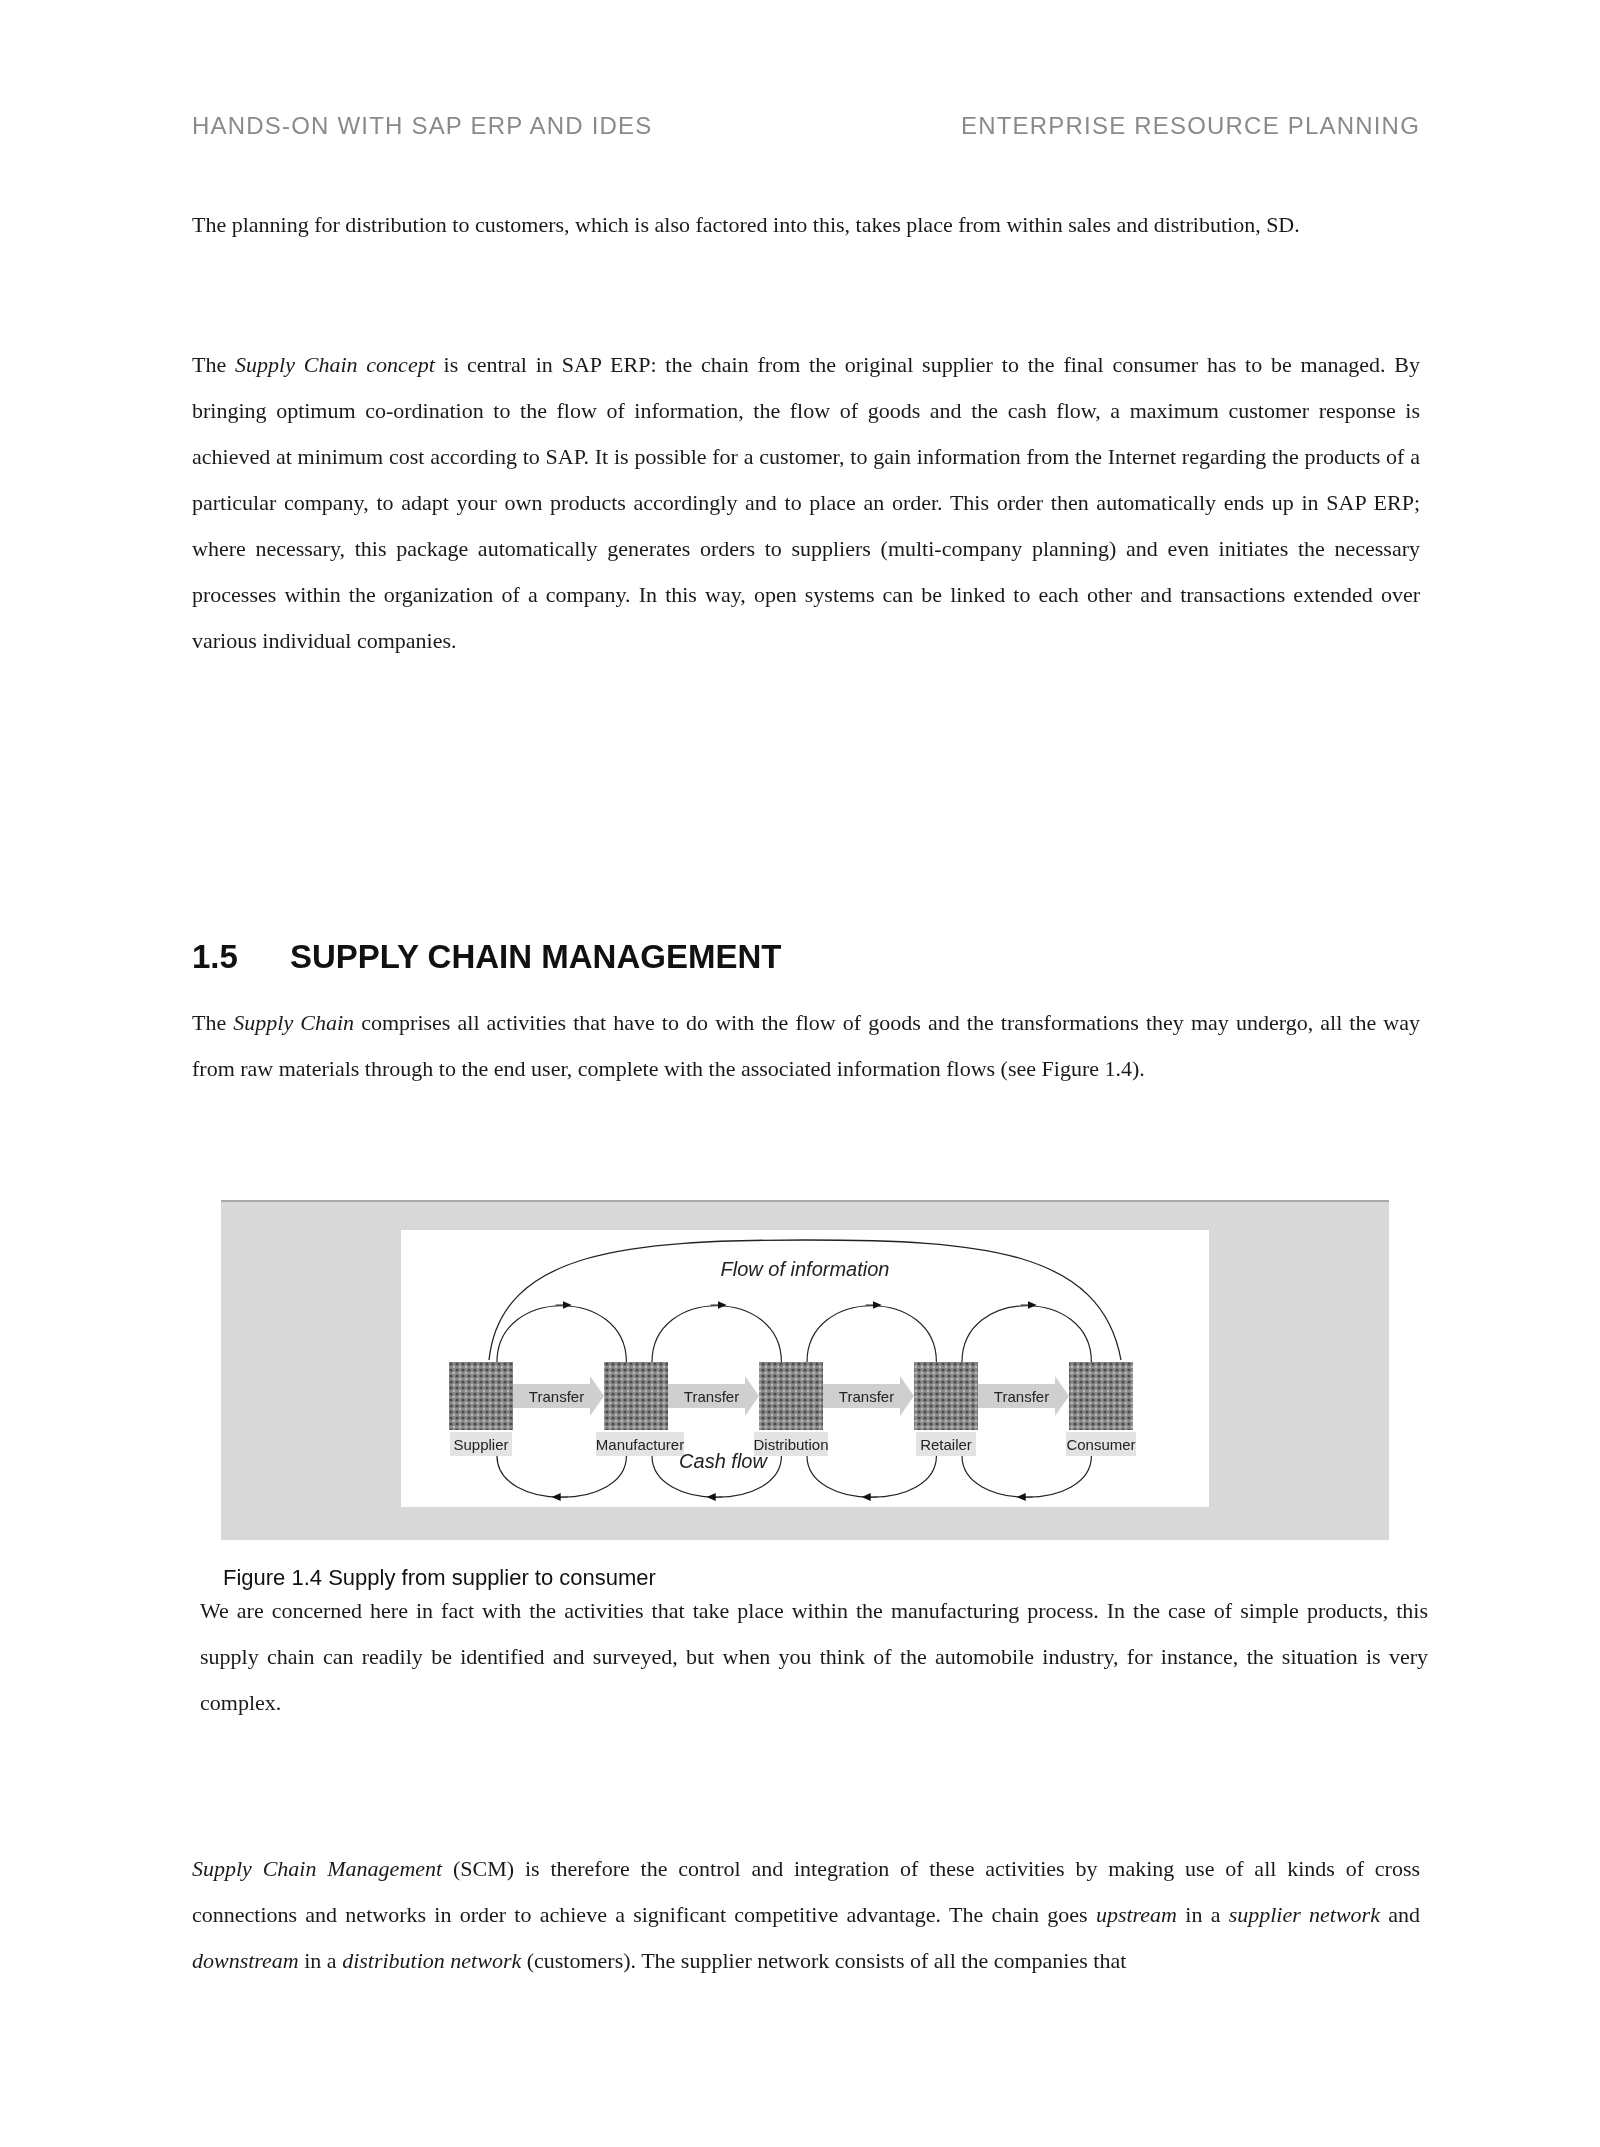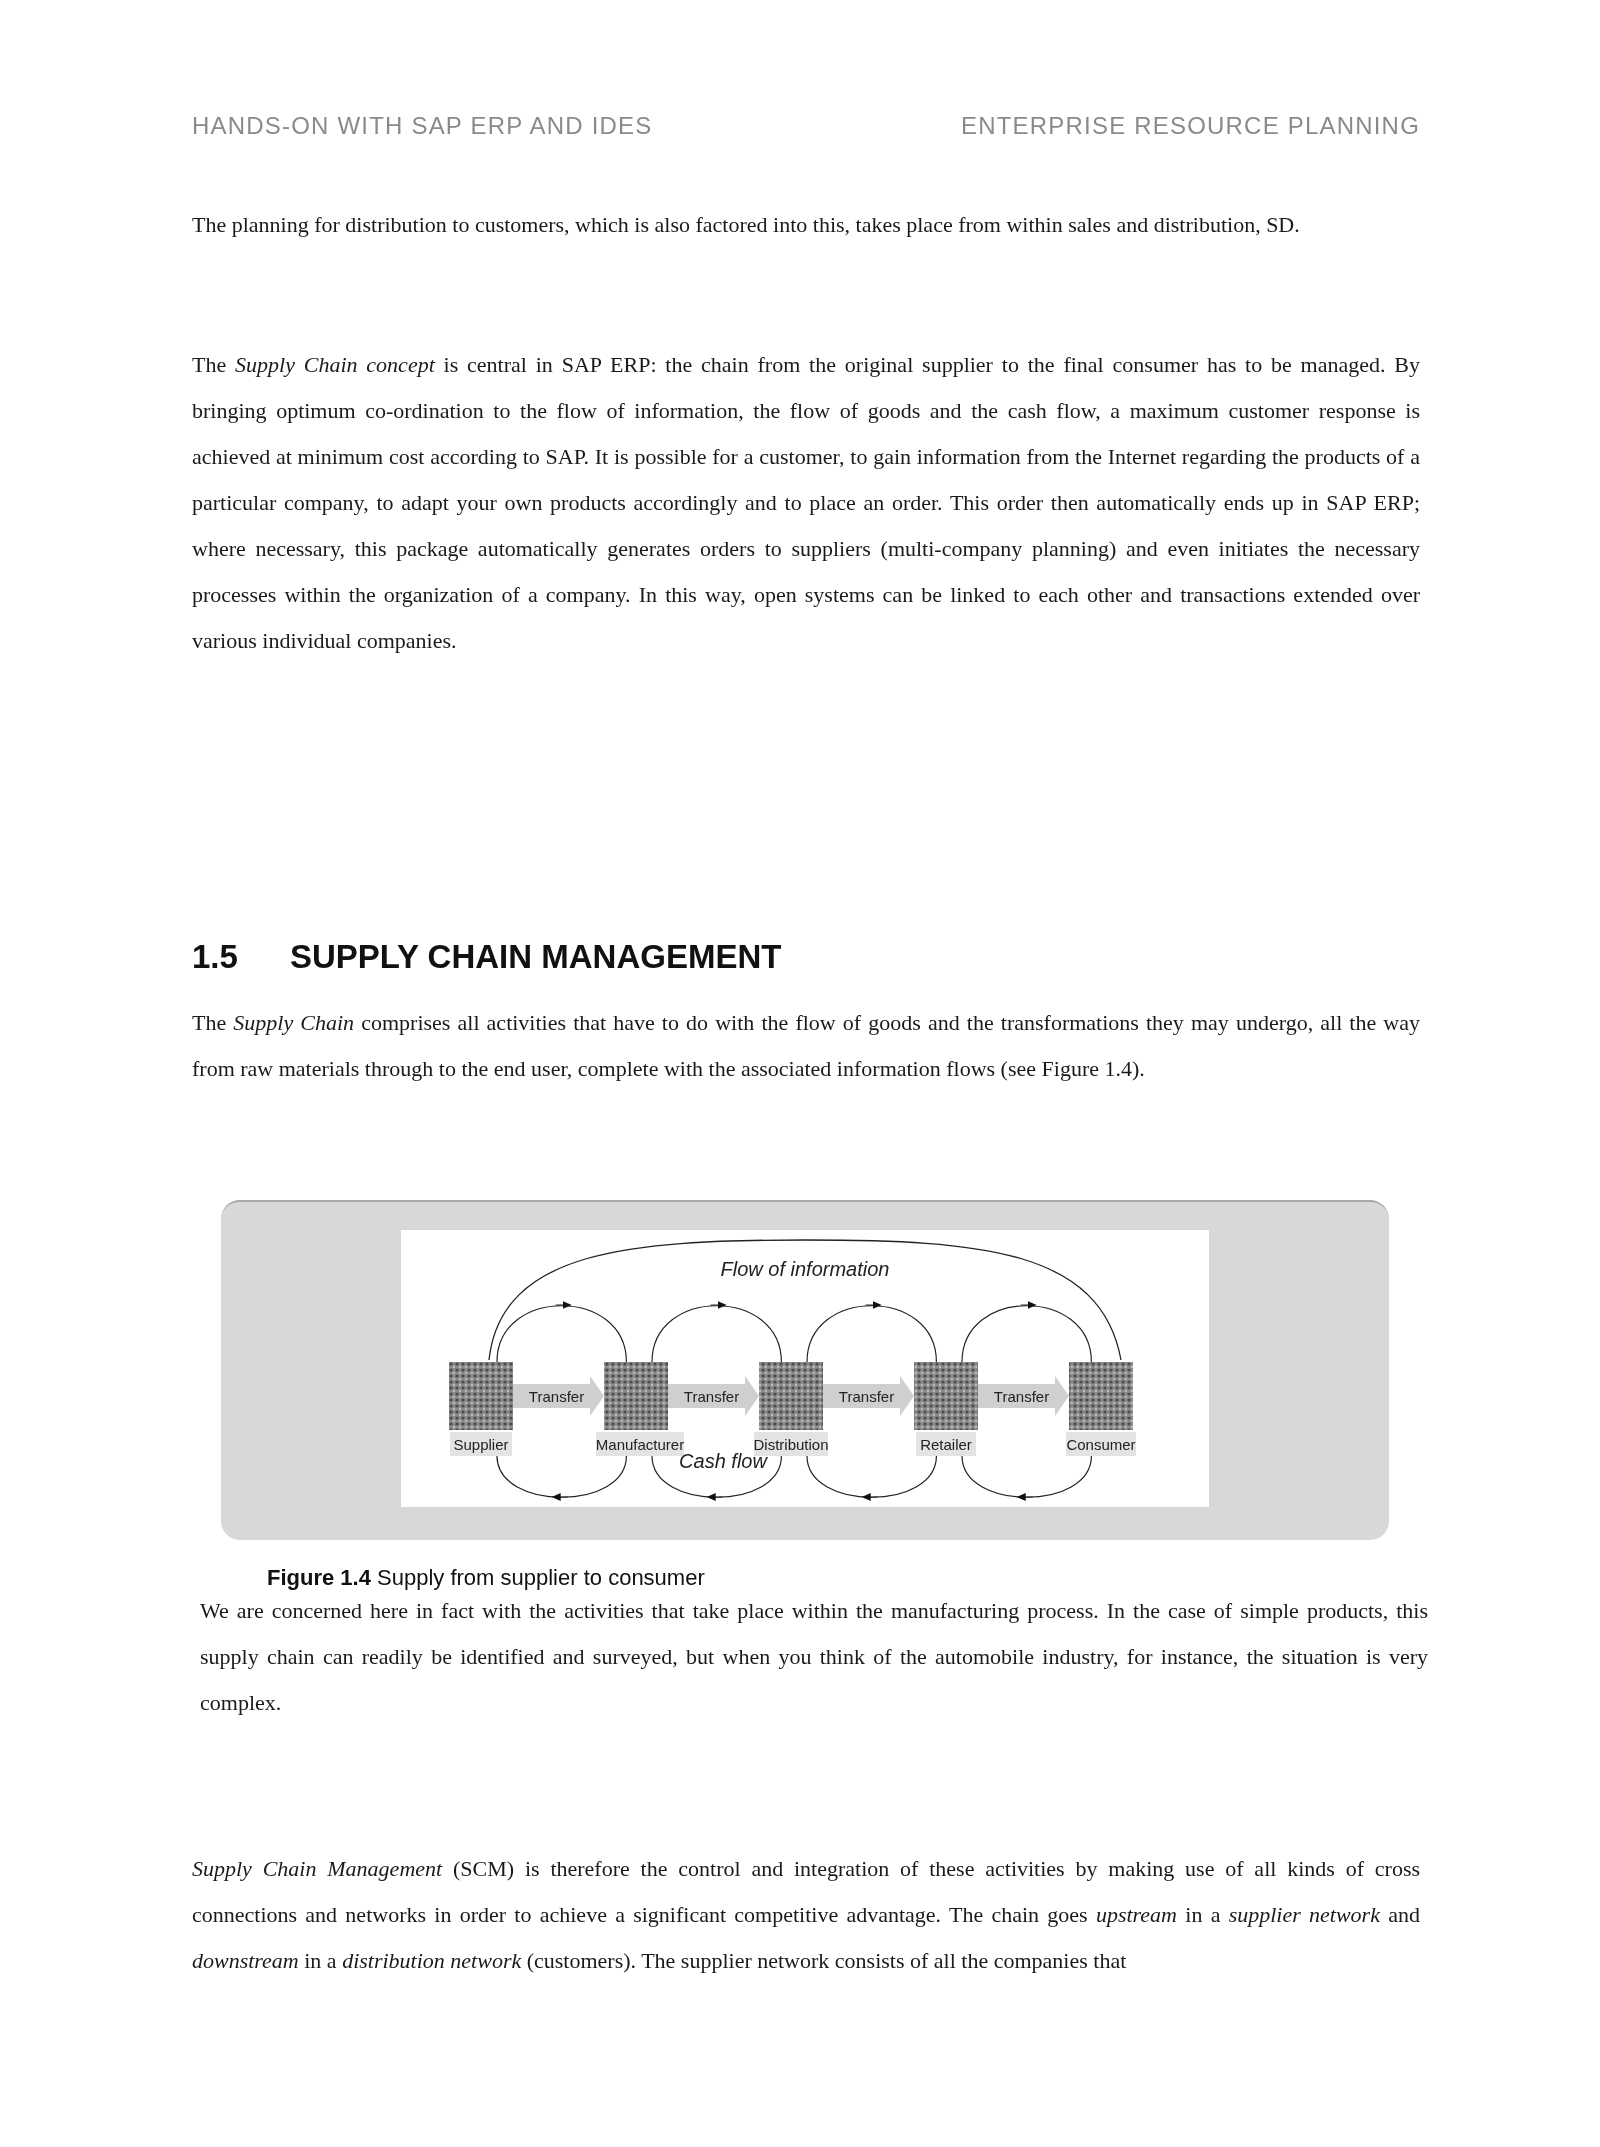--- a/index.html
+++ b/index.html
@@ -8,24 +8,24 @@
   .run-left{left:192px;}
   .run-right{right:180px;}
   .col{position:absolute;left:192px;width:1228px;}
   p{margin:0;font-size:22px;line-height:46px;text-align:justify;}
   p em{font-style:italic;}
   #p1{top:202px;}
   #p2{top:342px;}
   h2{position:absolute;top:932px;left:192px;margin:0;font-family:"Liberation Sans","DejaVu Sans",sans-serif;font-weight:bold;font-size:33px;color:#111;}
   h2 .num{display:inline-block;width:98px;margin-top:6px;}
   #p3{top:1000px;}
-  .figure{position:absolute;left:221px;top:1200px;width:1168px;height:338px;background:#d8d8d8;border-top:2px solid #a8a8a8;border-radius:19px;}
+  .figure{position:absolute;left:221px;top:1200px;width:1168px;height:338px;background:#d8d8d8;border-top:2px solid #a8a8a8;}
   .panel{position:absolute;left:180px;top:28px;width:808px;height:277px;background:#fff;}
   .caption{position:absolute;left:223px;top:1565px;font-family:"Liberation Sans","DejaVu Sans",sans-serif;font-size:22px;color:#111;}
-  .caption b{font-weight:bold;margin-left:44px;}
+  .caption b{font-weight:normal;}
   #p4{top:1588px;margin-left:8px;}
   #p5{top:1830px;margin-top:16px;}
   svg text{font-family:"Liberation Sans","DejaVu Sans",sans-serif;}
 </style>
 </head>
 <body>
 
 <div class="running run-left">HANDS-ON WITH SAP ERP AND IDES</div>
 <div class="running run-right">ENTERPRISE RESOURCE PLANNING</div>
 

